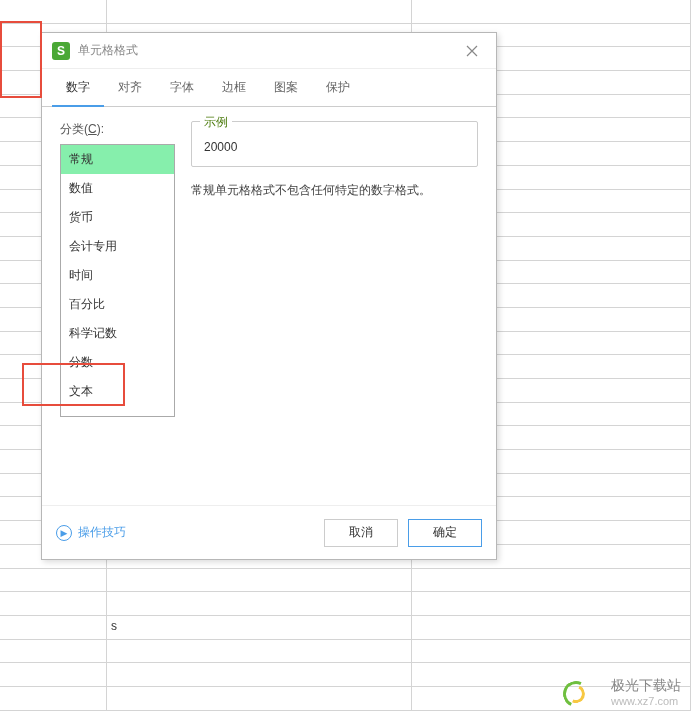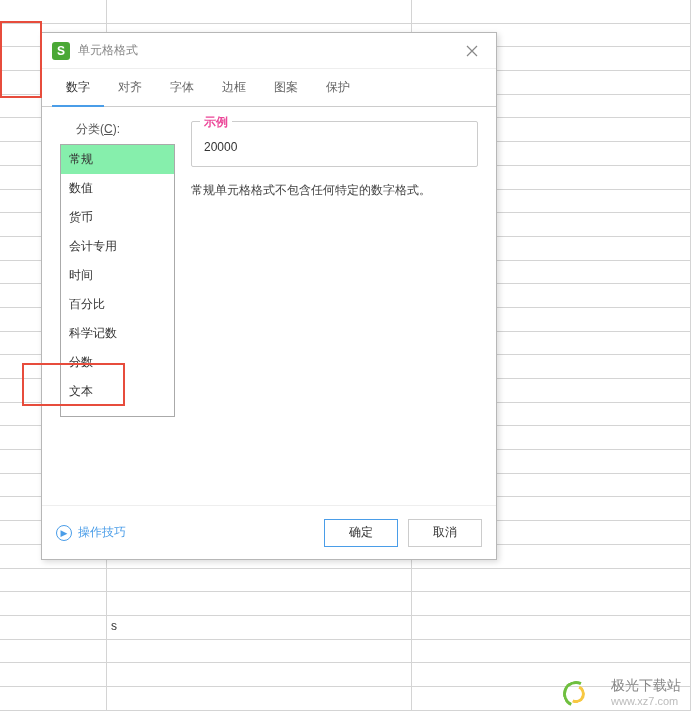--- a/index.html
+++ b/index.html
@@ -123,21 +123,20 @@
       display: flex;
       gap: 16px;
       height: 400px;
     }
     .left-col {
       width: 115px;
     }
     .label {
       color: #555;
       margin-bottom: 6px;
-      margin-left: 16px;
     }
     .label .u { text-decoration: underline; }
     .category-list {
       border: 1px solid #aaa;
       height: 273px;
       overflow: hidden;
     }
     .category-item {
       padding: 6px 8px;
       cursor: pointer;
@@ -155,22 +154,21 @@
       padding: 0;
       margin-bottom: 14px;
       position: relative;
     }
     .example-label-wrap {
       position: absolute;
       top: -8px;
       left: 8px;
       background: #fff;
       padding: 0 4px;
-      color: #ec4899;
-      font-weight: bold;
+      color: #4d7c0f;
     }
     .example-value {
       padding: 18px 12px 12px 12px;
       color: #333;
     }
     .description {
       color: #444;
       line-height: 1.6;
     }
 
@@ -469,25 +467,25 @@
       <div class="description">常规单元格格式不包含任何特定的数字格式。</div>
     </div>
   </div>
 
   <div class="footer">
     <div class="tips-link">
       <span class="tips-icon">▶</span>
       <span>操作技巧</span>
     </div>
     <div class="spacer"></div>
+    <div class="btn">
+        <span>取消</span>
+      </div>
     <div class="btn primary">
         <span>确定</span>
-      </div>
-    <div class="btn">
-        <span>取消</span>
       </div>
   </div>
 </div>
 
 <div class="watermark">
   <div class="wm-logo">
     <div class="wm-arc1"></div>
     <div class="wm-arc2"></div>
   </div>
   <div class="wm-text">

